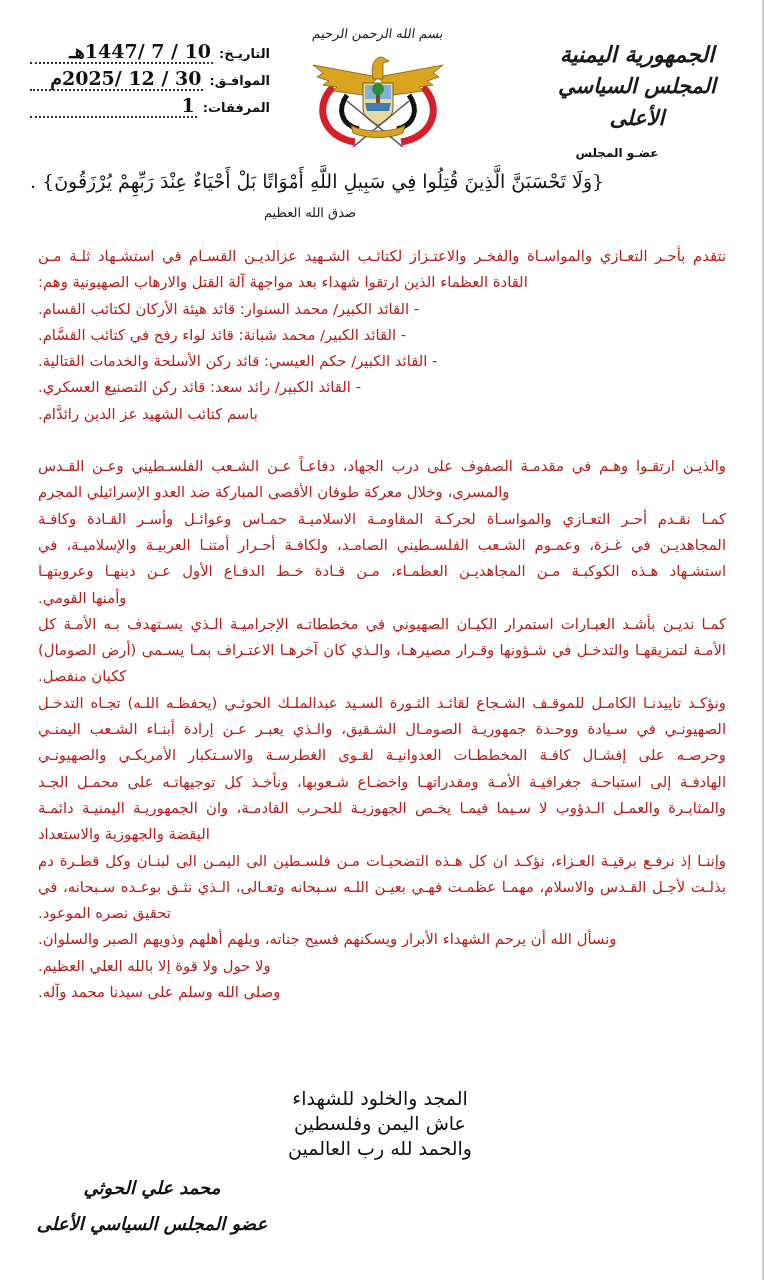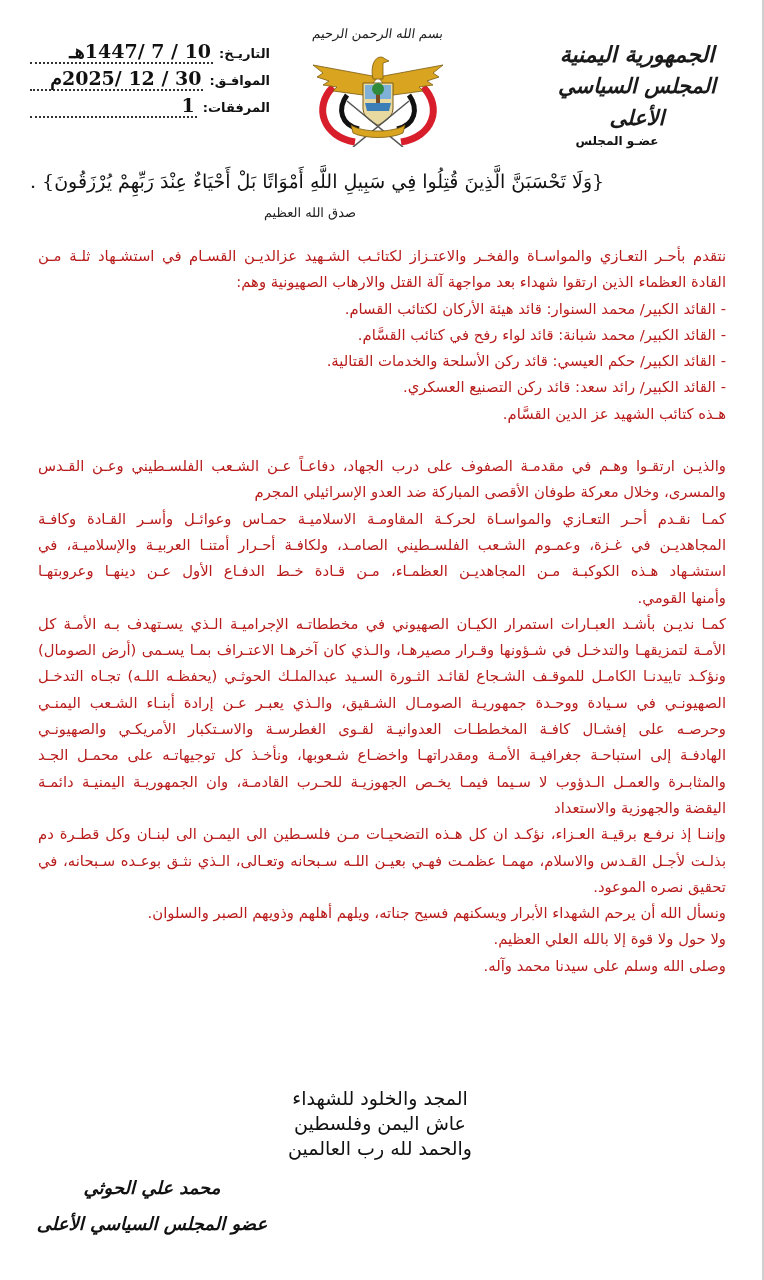--- a/index.html
+++ b/index.html
@@ -96,21 +96,21 @@
       font-weight: bold;
       font-size: 22px;
       line-height: 32px;
       color: #1a1a1a;
       font-style: italic;
     }
     .calli-2 { font-size: 21px; }
     .member-label {
       font-weight: bold;
       font-size: 12px;
-      margin-top: 0;
+      margin-top: 12px;
       padding-right: 40px;
       text-align: center;
     }
     
     .verse {
       position: absolute;
       top: 170px;
       left: 30px;
       width: 700px;
       text-align: left;
@@ -140,21 +140,21 @@
       font-family: "DejaVu Sans", sans-serif;
       font-size: 14.8px;
       line-height: 26.3px;
       color: #b91c1c;
     }
     .line {
       white-space: nowrap;
       overflow: hidden;
     }
     .j { text-align: justify; text-align-last: justify; }
-    .c { text-align: right; }
+    .c { text-align: left; }
     .gap { height: 26px; }
     .closing {
       position: absolute;
       top: 1077px;
       left: 280px;
       width: 200px;
       direction: rtl;
       text-align: center;
       font-family: "DejaVu Sans", sans-serif;
       font-size: 19px;
@@ -233,30 +233,31 @@
   <div class="verse">{وَلَا تَحْسَبَنَّ الَّذِينَ قُتِلُوا فِي سَبِيلِ اللَّهِ أَمْوَاتًا بَلْ أَحْيَاءٌ عِنْدَ رَبِّهِمْ يُرْزَقُونَ} .</div>
   <div class="verse-src">صدق الله العظيم</div>
 
   <div class="body">
     <div class="line j">نتقدم بأحـر التعـازي والمواسـاة والفخـر والاعتـزاز لكتائـب الشـهيد عزالديـن القسـام في استشـهاد ثلـة مـن</div>
     <div class="line c">القادة العظماء الذين ارتقوا شهداء بعد مواجهة آلة القتل والارهاب الصهيونية وهم:</div>
     <div class="line c">- القائد الكبير/ محمد السنوار: قائد هيئة الأركان لكتائب القسام.</div>
     <div class="line c">- القائد الكبير/ محمد شبانة: قائد لواء رفح في كتائب القسَّام.</div>
     <div class="line c">- القائد الكبير/ حكم العيسي: قائد ركن الأسلحة والخدمات القتالية.</div>
     <div class="line c">- القائد الكبير/ رائد سعد: قائد ركن التصنيع العسكري.</div>
-    <div class="line c">هـذه كتائب الشهيد عز الدين القسَّام.</div>
+    <div class="line c">باسم كتائب الشهيد عز الدين رائدَّام.</div>
     <div class="gap"></div>
     <div class="line j">والذيـن ارتقـوا وهـم في مقدمـة الصفوف على درب الجهاد، دفاعـاً عـن الشـعب الفلسـطيني وعـن القـدس</div>
     <div class="line c">والمسرى، وخلال معركة طوفان الأقصى المباركة ضد العدو الإسرائيلي المجرم</div>
     <div class="line j">كمـا نقـدم أحـر التعـازي والمواسـاة لحركـة المقاومـة الاسلاميـة حمـاس وعوائـل وأسـر القـادة وكافـة</div>
     <div class="line j">المجاهديـن في غـزة، وعمـوم الشـعب الفلسـطيني الصامـد، ولكافـة أحـرار أمتنـا العربيـة والإسلاميـة، في</div>
     <div class="line j">استشـهاد هـذه الكوكبـة مـن المجاهديـن العظمـاء، مـن قـادة خـط الدفـاع الأول عـن دينهـا وعروبتهـا</div>
     <div class="line c">وأمنها القومي.</div>
     <div class="line j">كمـا نديـن بأشـد العبـارات استمرار الكيـان الصهيوني في مخططاتـه الإجراميـة الـذي يسـتهدف بـه الأمـة كل</div>
     <div class="line j">الأمـة لتمزيقهـا والتدخـل في شـؤونها وقـرار مصيرهـا، والـذي كان آخرهـا الاعتـراف بمـا يسـمى (أرض الصومال)</div>
+    <div class="line c">ككيان منفصل.</div>
     <div class="line j">ونؤكـد تاييدنـا الكامـل للموقـف الشـجاع لقائـد الثـورة السـيد عبدالملـك الحوثـي (يحفظـه اللـه) تجـاه التدخـل</div>
     <div class="line j">الصهيونـي في سـيادة ووحـدة جمهوريـة الصومـال الشـقيق، والـذي يعبـر عـن إرادة أبنـاء الشـعب اليمنـي</div>
     <div class="line j">وحرصـه على إفشـال كافـة المخططـات العدوانيـة لقـوى الغطرسـة والاسـتكبار الأمريكـي والصهيونـي</div>
     <div class="line j">الهادفـة إلى استباحـة جغرافيـة الأمـة ومقدراتهـا واخضـاع شـعوبها، ونأخـذ كل توجيهاتـه على محمـل الجـد</div>
     <div class="line j">والمثابـرة والعمـل الـدؤوب لا سـيما فيمـا يخـص الجهوزيـة للحـرب القادمـة، وان الجمهوريـة اليمنيـة دائمـة</div>
     <div class="line c">اليقضة والجهوزية والاستعداد</div>
     <div class="line j">وإننـا إذ نرفـع برقيـة العـزاء، نؤكـد ان كل هـذه التضحيـات مـن فلسـطين الى اليمـن الى لبنـان وكل قطـرة دم</div>
     <div class="line j">بذلـت لأجـل القـدس والاسلام، مهمـا عظمـت فهـي بعيـن اللـه سـبحانه وتعـالى، الـذي نثـق بوعـده سـبحانه، في</div>
     <div class="line c">تحقيق نصره الموعود.</div>
     <div class="line c">ونسأل الله أن يرحم الشهداء الأبرار ويسكنهم فسيح جناته، ويلهم أهلهم وذويهم الصبر والسلوان.</div>

